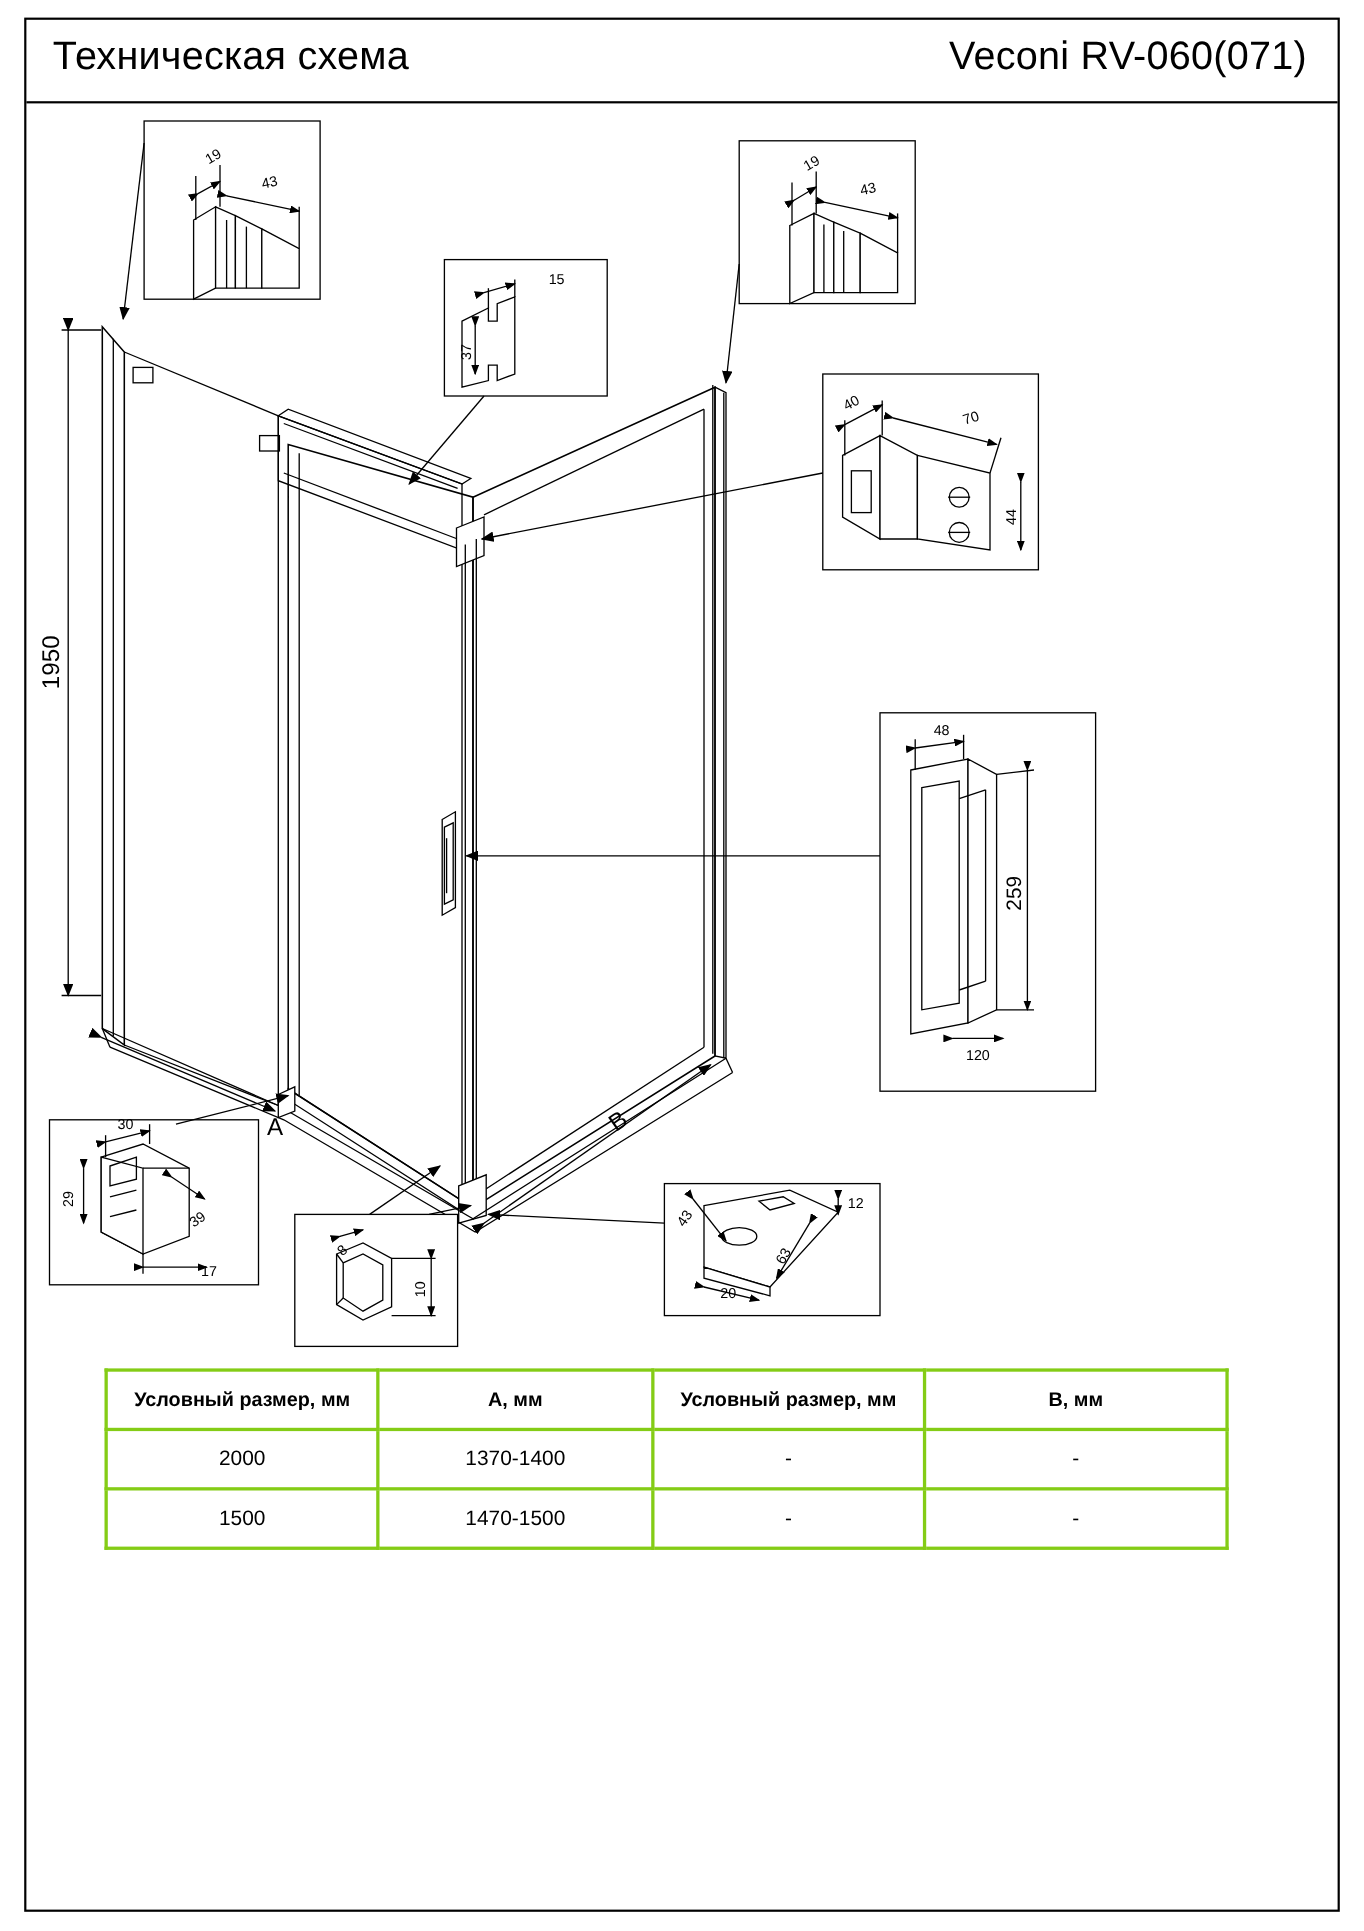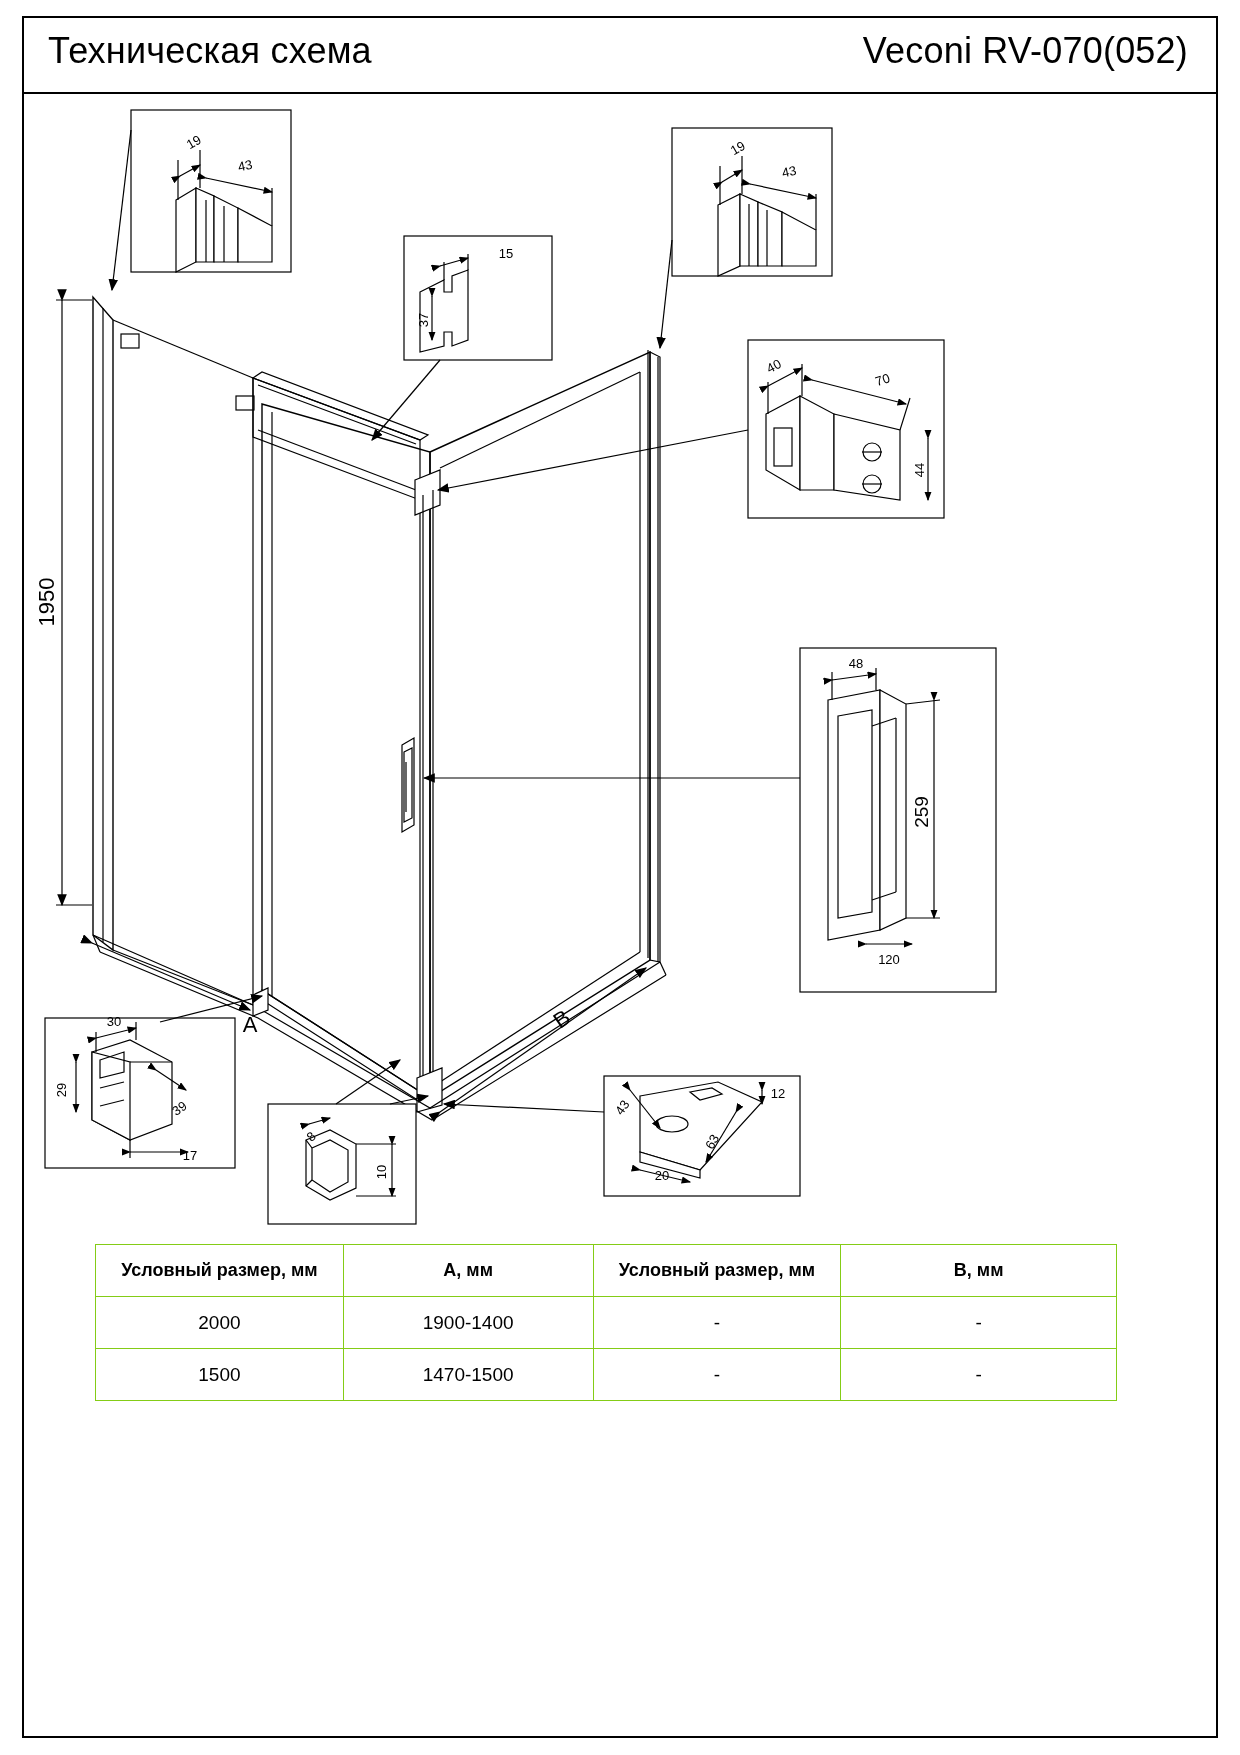--- a/index.html
+++ b/index.html
@@ -8,34 +8,34 @@
   .frame{position:absolute;left:22px;top:16px;width:1196px;height:1722px;border:2px solid #000;box-sizing:border-box;}
   .title-l{position:absolute;left:48px;top:30px;font-size:36px;letter-spacing:.2px;}
   .title-r{position:absolute;right:52px;top:30px;font-size:36px;letter-spacing:.2px;}
   .title-rule{position:absolute;left:24px;top:92px;width:1192px;height:2px;background:#000;}
   svg.main{position:absolute;left:0;top:0;width:1240px;height:1755px;overflow:visible;}
   .lbl-sm{font-family:"Liberation Sans", sans-serif;font-size:13px;fill:#000;}
   .lbl-big{font-family:"Liberation Sans", sans-serif;font-size:22px;fill:#000;font-weight:normal;}
   .lbl-mid{font-family:"Liberation Sans", sans-serif;font-size:19px;fill:#000;}
   
   table.spec{position:absolute;left:95px;top:1244px;width:1022px;border-collapse:collapse;}
-  table.spec th, table.spec td{border:1px solid #84cc16;text-align:center;font-size:19px;font-weight:normal;padding:0;height:51px;}
+  table.spec th, table.spec td{border:3px solid #84cc16;text-align:center;font-size:19px;font-weight:normal;padding:0;height:51px;}
   table.spec th{font-weight:bold;font-size:18px;}
   table.spec col.c1{width:248px;}
   table.spec col.c2{width:250px;}
   table.spec col.c3{width:248px;}
   table.spec col.c4{width:276px;}
 </style>
 </head>
 <body>
 
 <div id="page">
   <div class="frame"></div>
   <div class="title-l">Техническая схема</div>
-  <div class="title-r">Veconi RV-070(052)</div>
+  <div class="title-r">Veconi RV-060(071)</div>
   <div class="title-rule"></div>
 
   <svg class="main" viewBox="0 0 1240 1755">
     <defs>
       <marker id="ah" markerWidth="10" markerHeight="8" refX="9" refY="4" orient="auto">
         <path d="M0,0 L10,4 L0,8 z" fill="#000"></path>
       </marker>
       <marker id="ahs" markerWidth="8" markerHeight="6" refX="7" refY="3" orient="auto">
         <path d="M0,0 L8,3 L0,6 z" fill="#000"></path>
       </marker>
@@ -280,21 +280,21 @@
       <tr>
         <th>Условный размер, мм</th>
         <th>А, мм</th>
         <th>Условный размер, мм</th>
         <th>В, мм</th>
       </tr>
     </thead>
     <tbody>
       <tr>
         <td>2000</td>
-        <td>1900-1400</td>
+        <td>1370-1400</td>
         <td>-</td>
         <td>-</td>
       </tr>
       <tr>
         <td>1500</td>
         <td>1470-1500</td>
         <td>-</td>
         <td>-</td>
       </tr>
     </tbody>

